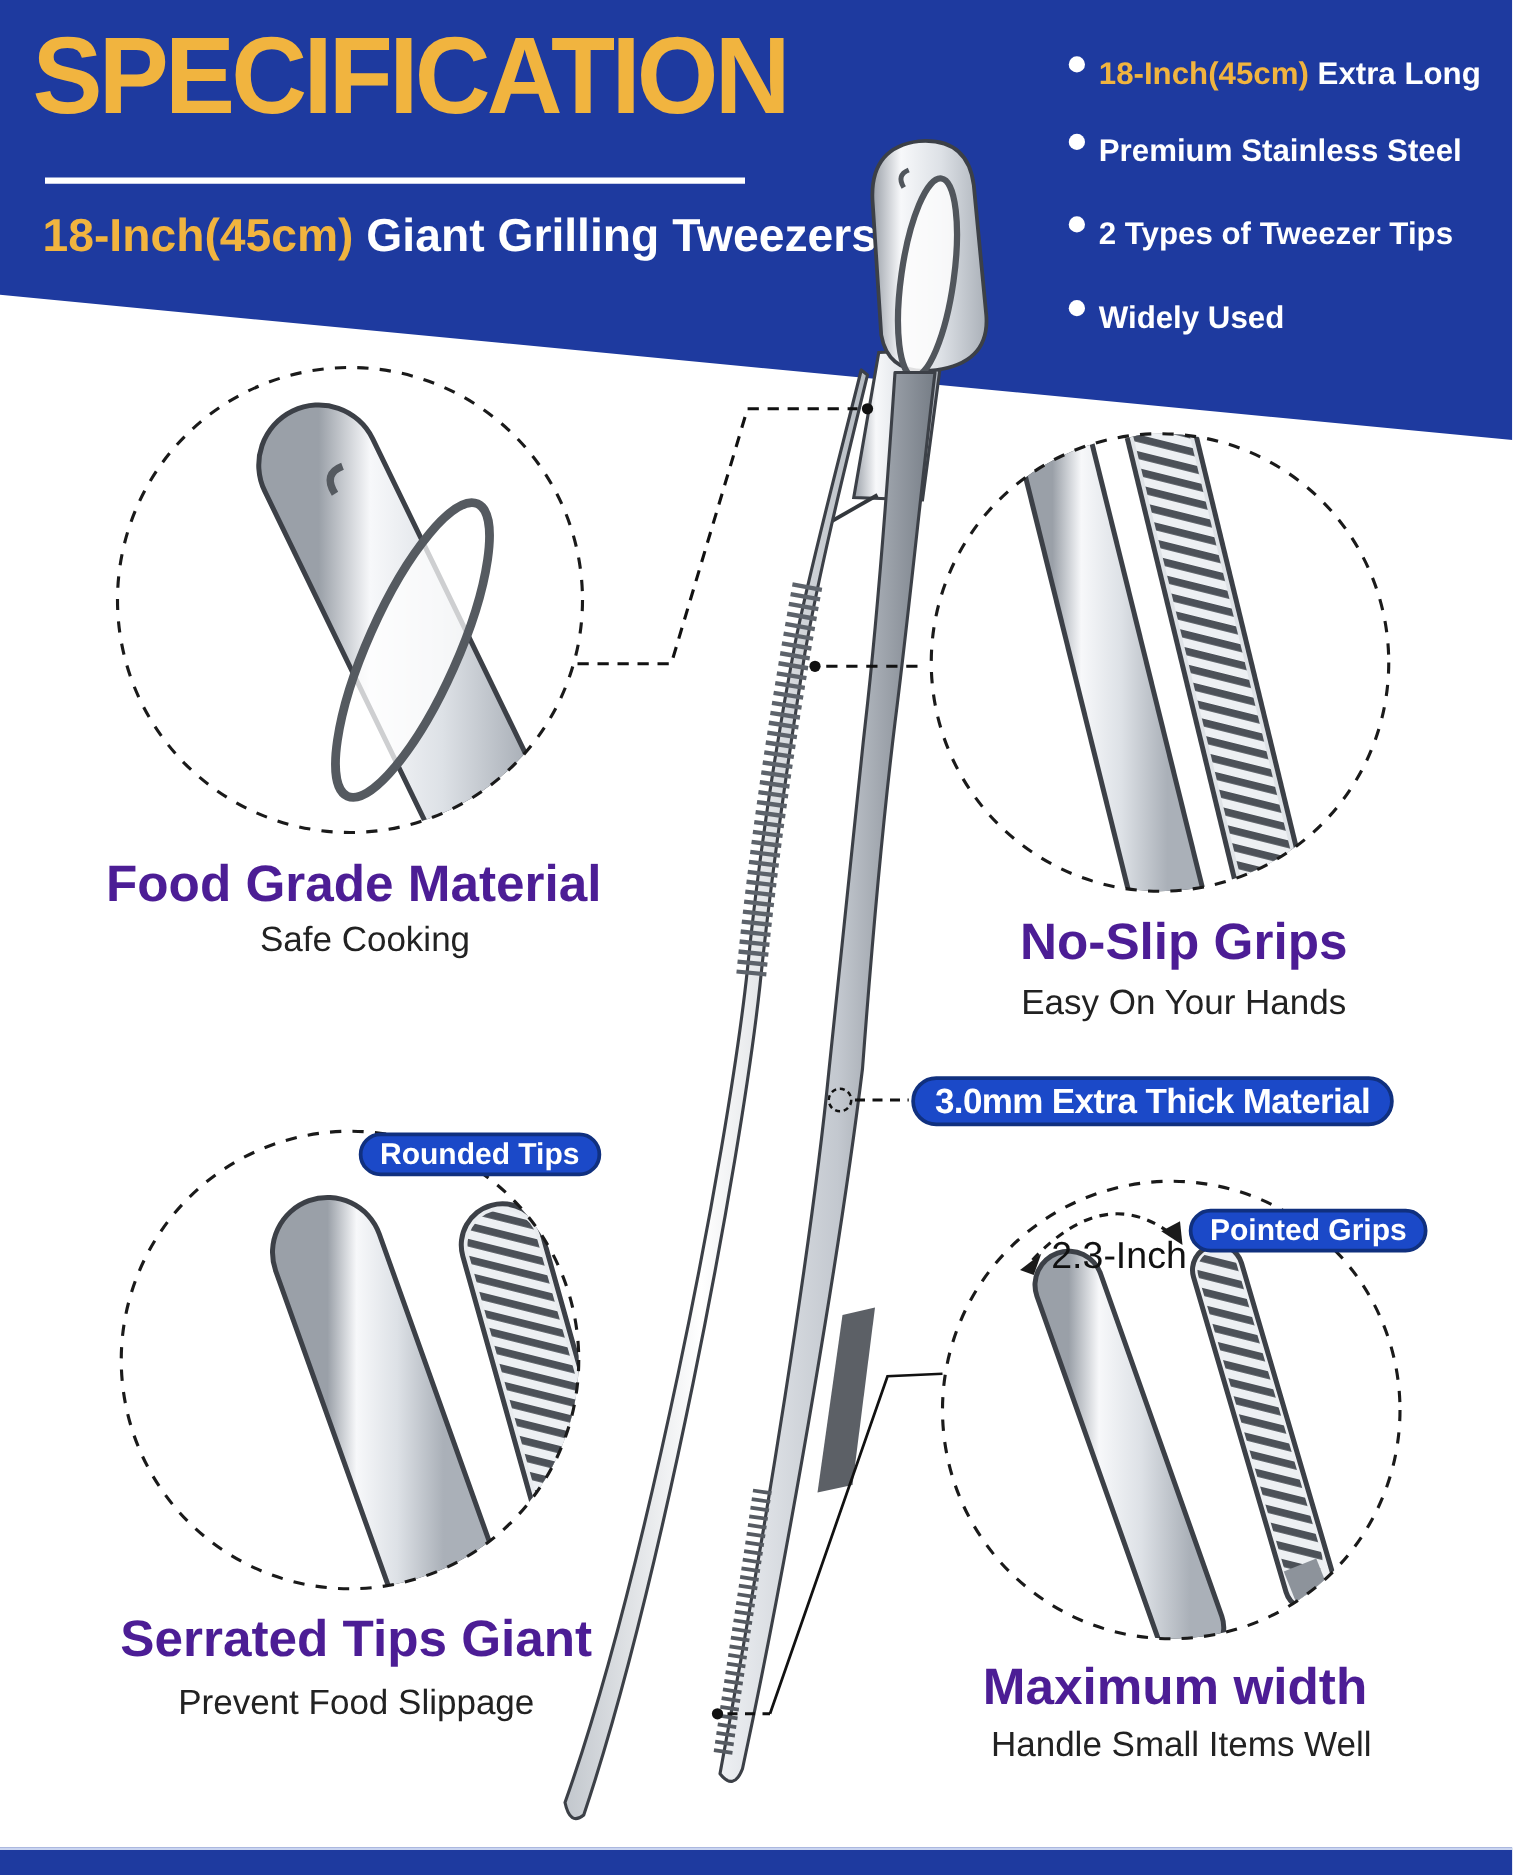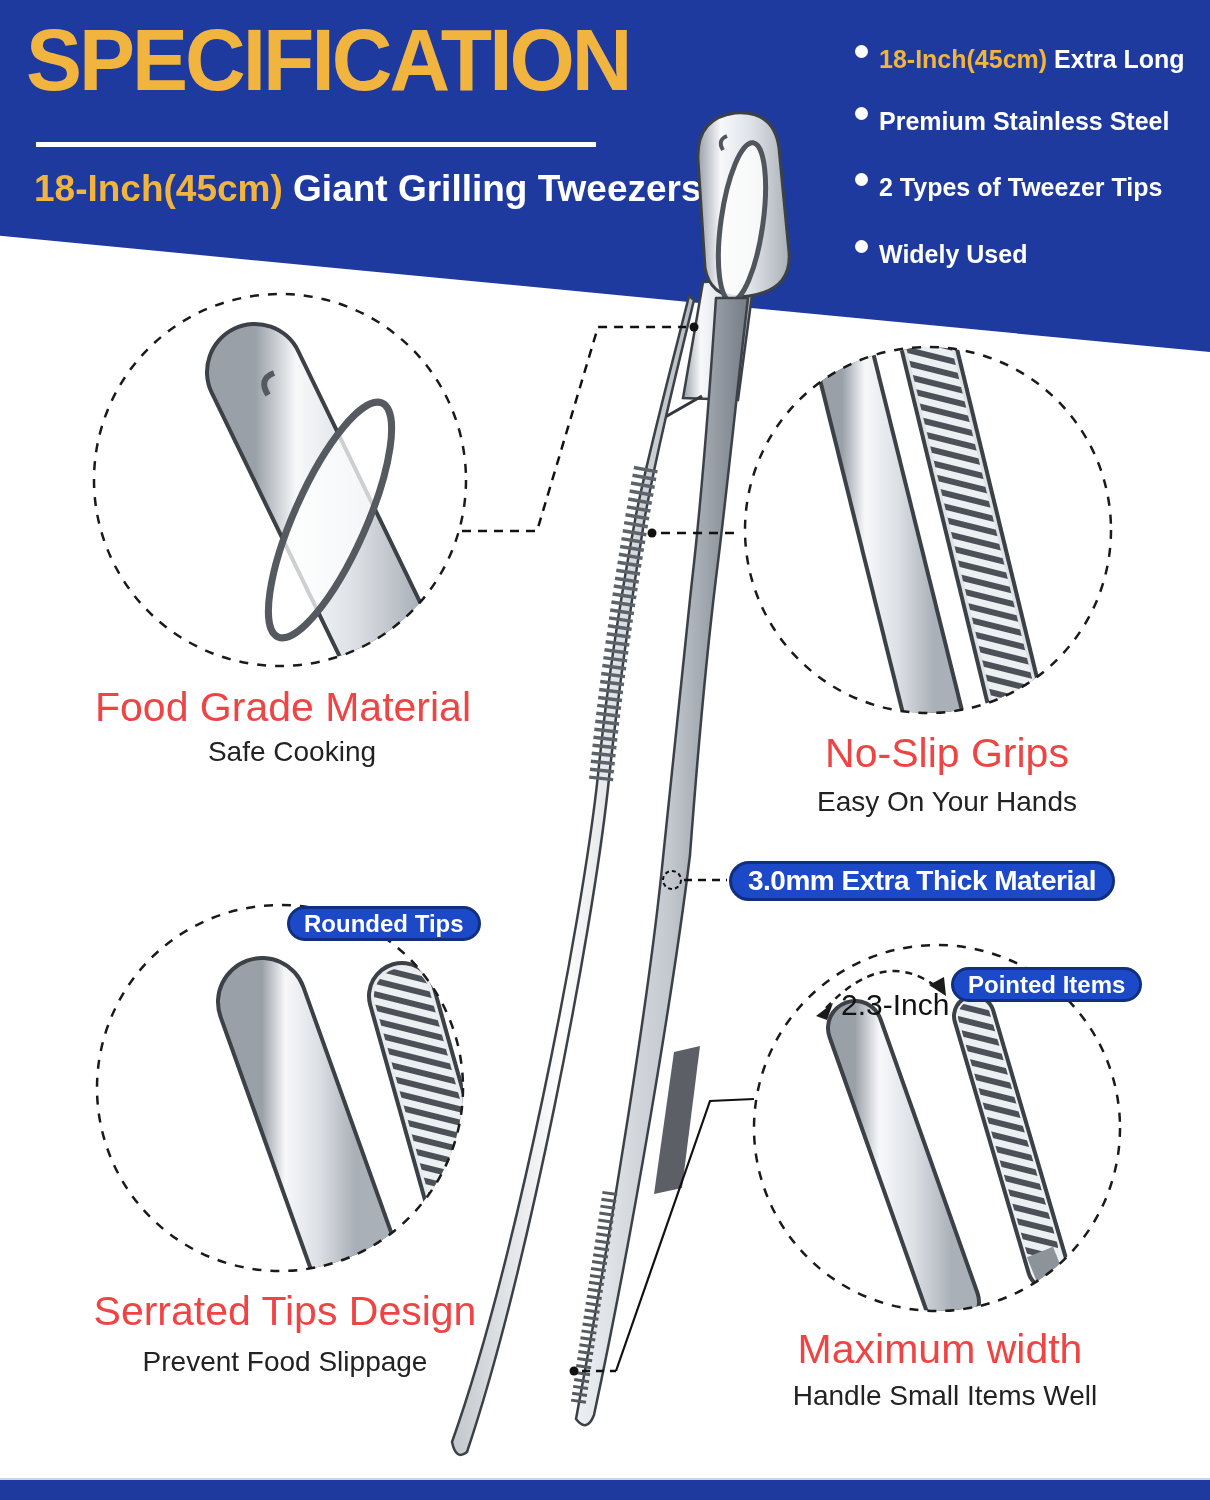--- a/index.html
+++ b/index.html
@@ -23,22 +23,22 @@
   .feature-text .hl{color:#f1b43f;}
 
   
   .footer-bar{position:absolute;left:0;top:1478px;width:1210px;height:22px;background:#1e3a9f;
               border-top:2px solid #c9d4f0;}
 
   
   #art{position:absolute;left:0;top:0;width:1210px;height:1500px;}
 
   
-  .co-title{position:absolute;transform:translateX(-50%);font-size:41px;font-weight:400;
-            color:#ef4444;white-space:nowrap;}
+  .co-title{position:absolute;transform:translateX(-50%);font-size:41px;font-weight:700;
+            color:#4c1d95;white-space:nowrap;}
   .co-sub{position:absolute;transform:translateX(-50%);font-size:28px;font-weight:400;
           color:#222222;white-space:nowrap;}
 
   
   .pill{position:absolute;background:#1b49c8;color:#ffffff;font-weight:700;white-space:nowrap;
         border:3px solid #10307f;border-radius:22px;display:flex;align-items:center;justify-content:center;}
   .pill-lg{font-size:28px;letter-spacing:-0.5px;padding:4px 16px;height:40px;}
   .pill-sm{font-size:24px;padding:2px 14px;height:35px;}
 
   .measure-label{position:absolute;font-size:30px;color:#111111;white-space:nowrap;}
@@ -201,29 +201,29 @@
     </g>
     <g stroke="#111111" fill="none">
       <circle cx="574" cy="1371" r="4.5" fill="#111111" stroke="none"></circle>
       <line x1="582" y1="1371" x2="616" y2="1371" stroke-width="2.5" stroke-dasharray="8 6"></line>
       <polyline points="616,1371 710,1101 754,1099" stroke-width="2.2"></polyline>
     </g>
   </svg>
 
   <div class="pill pill-lg" style="left:729px;top:861px;">3.0mm Extra Thick Material</div>
   <div class="pill pill-sm" style="left:287px;top:906px;">Rounded Tips</div>
-  <div class="pill pill-sm" style="left:951px;top:967px;">Pointed Items</div>
+  <div class="pill pill-sm" style="left:951px;top:967px;">Pointed Grips</div>
   <div class="measure-label" style="left:841px;top:988px;">2.3-Inch</div>
 
   <div class="co-title" style="left:283px;top:684px;">Food Grade Material</div>
   <div class="co-sub" style="left:292px;top:736px;">Safe Cooking</div>
 
   <div class="co-title" style="left:947px;top:730px;">No-Slip Grips</div>
   <div class="co-sub" style="left:947px;top:786px;">Easy On Your Hands</div>
 
-  <div class="co-title" style="left:285px;top:1288px;">Serrated Tips Design</div>
+  <div class="co-title" style="left:285px;top:1288px;">Serrated Tips Giant</div>
   <div class="co-sub" style="left:285px;top:1346px;">Prevent Food Slippage</div>
 
   <div class="co-title" style="left:940px;top:1326px;">Maximum width</div>
   <div class="co-sub" style="left:945px;top:1380px;">Handle Small Items Well</div>
 
   <div class="footer-bar"></div>
 </div>
 
 </body></html>

